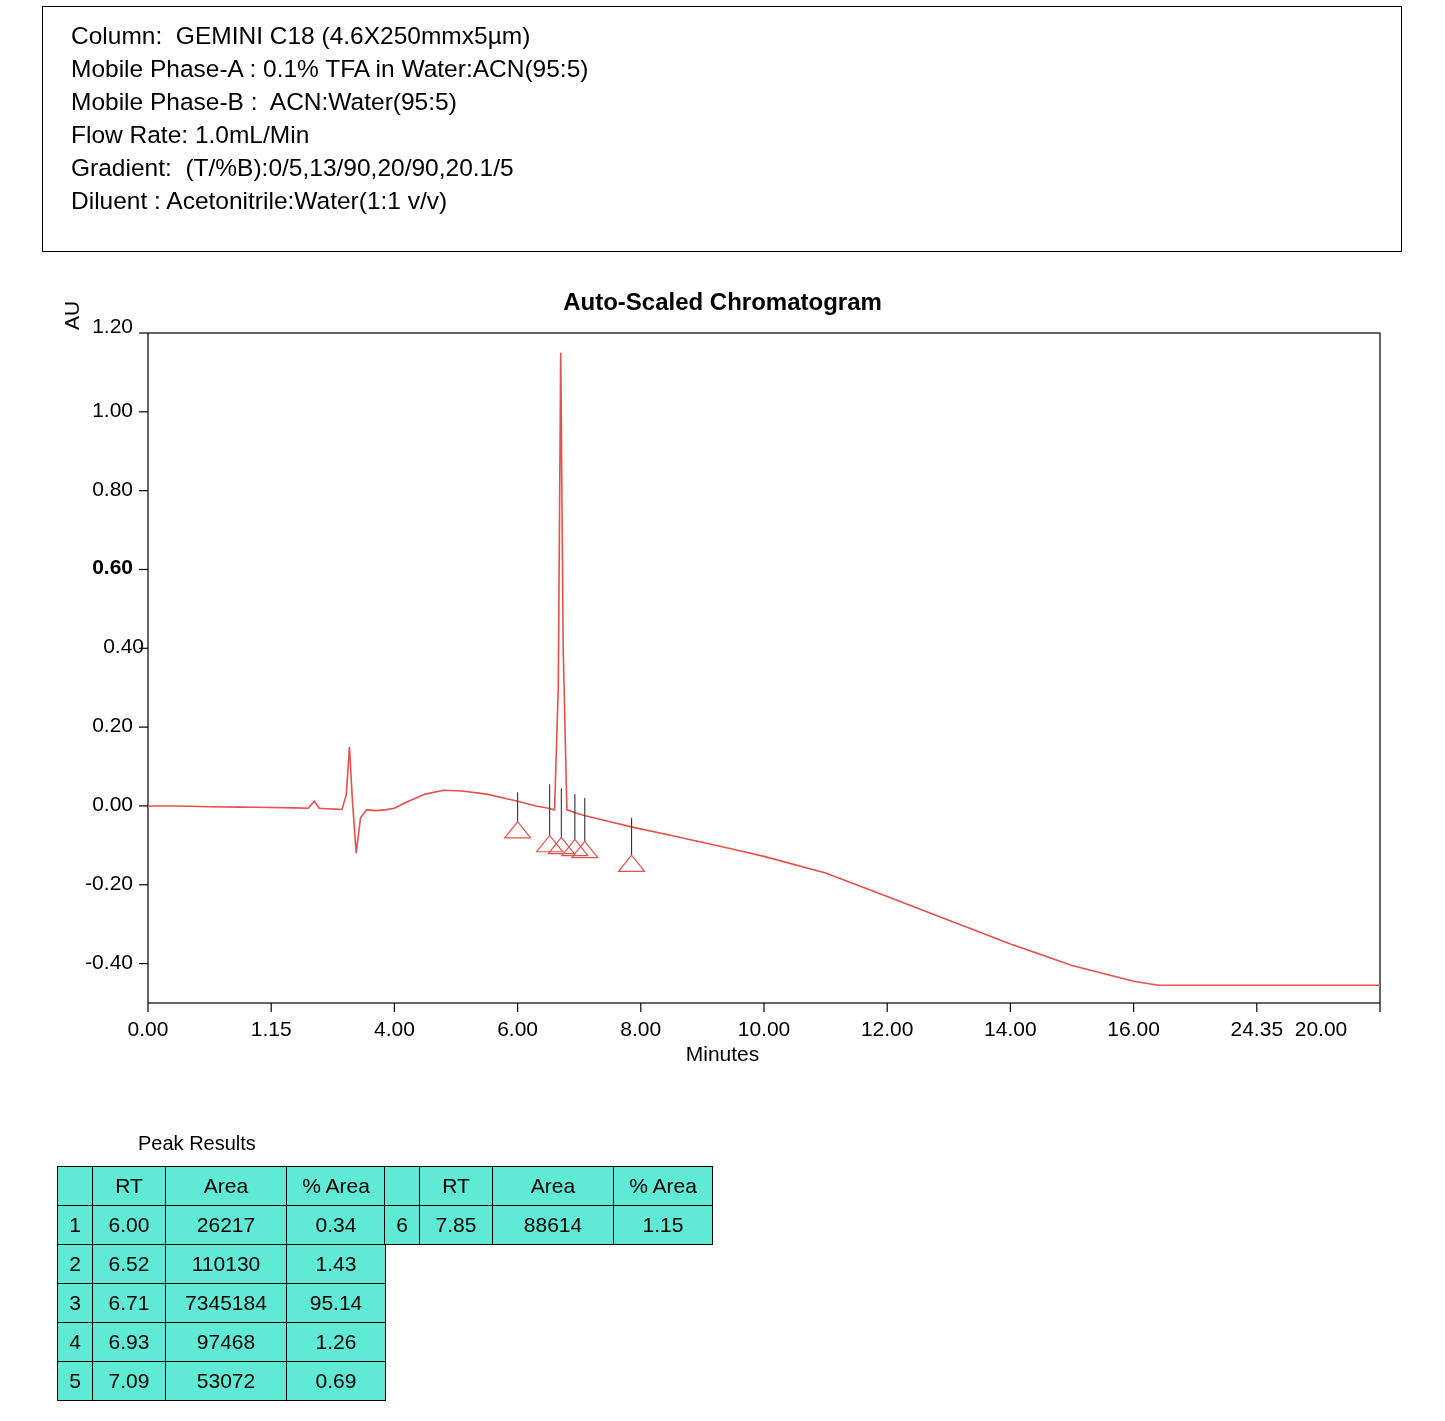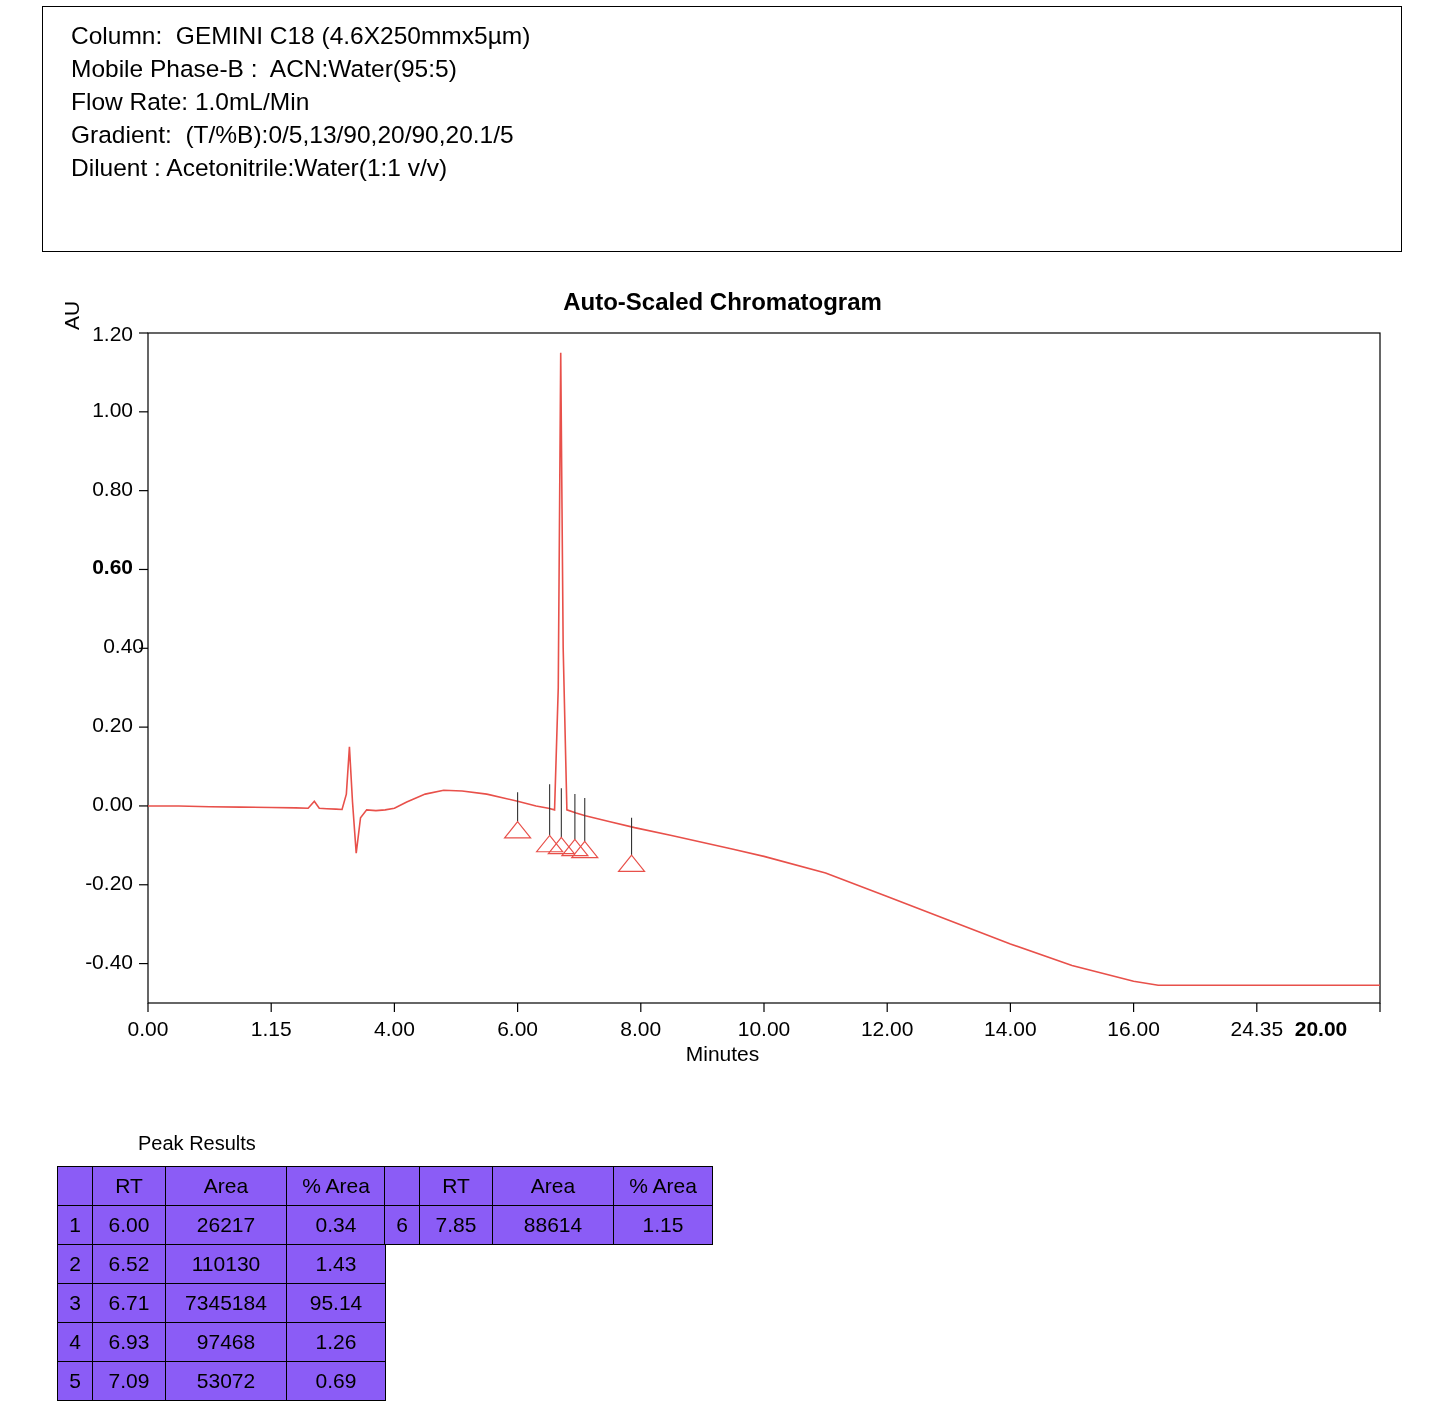--- a/index.html
+++ b/index.html
@@ -93,37 +93,38 @@
     position: absolute;
     border-collapse: collapse;
     font-size: 21px;
   }
   table.peaks td, table.peaks th {
     border: 1px solid #000;
     height: 38px;
     padding: 0 10px;
     font-weight: normal;
     text-align: center;
-    background: #8b5cf6;
+    background: #5eead4;
   }
   table.peaks th {
     text-align: center;
   }
   .col-idx { width: 14px; }
   .col-rt { width: 52px; }
   .col-area { width: 100px; }
   .col-pct { width: 78px; }
   #table-left { left: 57px; top: 46px; }
   #table-right { left: 384px; top: 46px; }
 </style>
 </head>
 <body>
 
 <div class="method-box">
   <div class="method-line">Column:  GEMINI C18 (4.6X250mmx5µm)</div>
+  <div class="method-line">Mobile Phase-A : 0.1% TFA in Water:ACN(95:5)</div>
   <div class="method-line">Mobile Phase-B :  ACN:Water(95:5)</div>
   <div class="method-line">Flow Rate: 1.0mL/Min</div>
   <div class="method-line">Gradient:  (T/%B):0/5,13/90,20/90,20.1/5</div>
   <div class="method-line">Diluent : Acetonitrile:Water(1:1 v/v)</div>
 </div>
 
 <div class="chart-title">Auto-Scaled Chromatogram</div>
 
 <div class="axis-label-y">AU</div>
 <div class="axis-label-x">Minutes</div>
@@ -161,40 +162,40 @@
       <line x1="574.8879999999999" y1="474.11764705882354" x2="574.8879999999999" y2="519.4411764705883" stroke="#333" stroke-width="1.1"></line>
       <polygon points="574.8879999999999,519.4411764705883 561.8879999999999,535.6911764705883 587.8879999999999,535.6911764705883" fill="none" stroke="#e8504a" stroke-width="1.2"></polygon>
       <line x1="584.7439999999999" y1="478.0588235294117" x2="584.7439999999999" y2="521.4117647058823" stroke="#333" stroke-width="1.1"></line>
       <polygon points="584.7439999999999,521.4117647058823 571.7439999999999,537.6617647058823 597.7439999999999,537.6617647058823" fill="none" stroke="#e8504a" stroke-width="1.2"></polygon>
       <line x1="631.56" y1="497.7647058823529" x2="631.56" y2="535.2058823529412" stroke="#333" stroke-width="1.1"></line>
       <polygon points="631.56,535.2058823529412 618.56,551.4558823529412 644.56,551.4558823529412" fill="none" stroke="#e8504a" stroke-width="1.2"></polygon>
     </svg>
 </div>
 
 <div id="tick-layer">
-    <div class="ytick-label" style="left: 43px; top: 322px;">1.20</div>
+    <div class="ytick-label" style="left: 43px; top: 314px;">1.20</div>
     <div class="ytick-label" style="left: 43px; top: 397.824px;">1.00</div>
     <div class="ytick-label" style="left: 43px; top: 476.647px;">0.80</div>
     <div class="ytick-label" style="left: 43px; top: 555.471px; font-weight: bold;">0.60</div>
     <div class="ytick-label" style="left: 54px; top: 634.294px;">0.40</div>
     <div class="ytick-label" style="left: 43px; top: 713.118px;">0.20</div>
     <div class="ytick-label" style="left: 43px; top: 791.941px;">0.00</div>
     <div class="ytick-label" style="left: 43px; top: 870.765px;">-0.20</div>
     <div class="ytick-label" style="left: 43px; top: 949.588px;">-0.40</div>
     <div class="xtick-label" style="left: 88px; top: 1017px;">0.00</div>
     <div class="xtick-label" style="left: 211.2px; top: 1017px;">1.15</div>
     <div class="xtick-label" style="left: 334.4px; top: 1017px;">4.00</div>
     <div class="xtick-label" style="left: 457.6px; top: 1017px;">6.00</div>
     <div class="xtick-label" style="left: 580.8px; top: 1017px;">8.00</div>
     <div class="xtick-label" style="left: 704px; top: 1017px;">10.00</div>
     <div class="xtick-label" style="left: 827.2px; top: 1017px;">12.00</div>
     <div class="xtick-label" style="left: 950.4px; top: 1017px;">14.00</div>
     <div class="xtick-label" style="left: 1073.6px; top: 1017px;">16.00</div>
     <div class="xtick-label" style="left: 1196.8px; top: 1017px;">24.35</div>
-    <div class="xtick-label" style="left: 1261px; top: 1017px; font-weight: bold;">20.00</div>
+    <div class="xtick-label" style="left: 1261px; top: 1017px;">20.00</div>
   </div>
 
 <div class="tables-area">
   <div class="peak-results-title">Peak Results</div>
 
   <table class="peaks" id="table-left">
     <thead>
       <tr>
         <th class="col-idx"></th>
         <th class="col-rt">RT</th>

